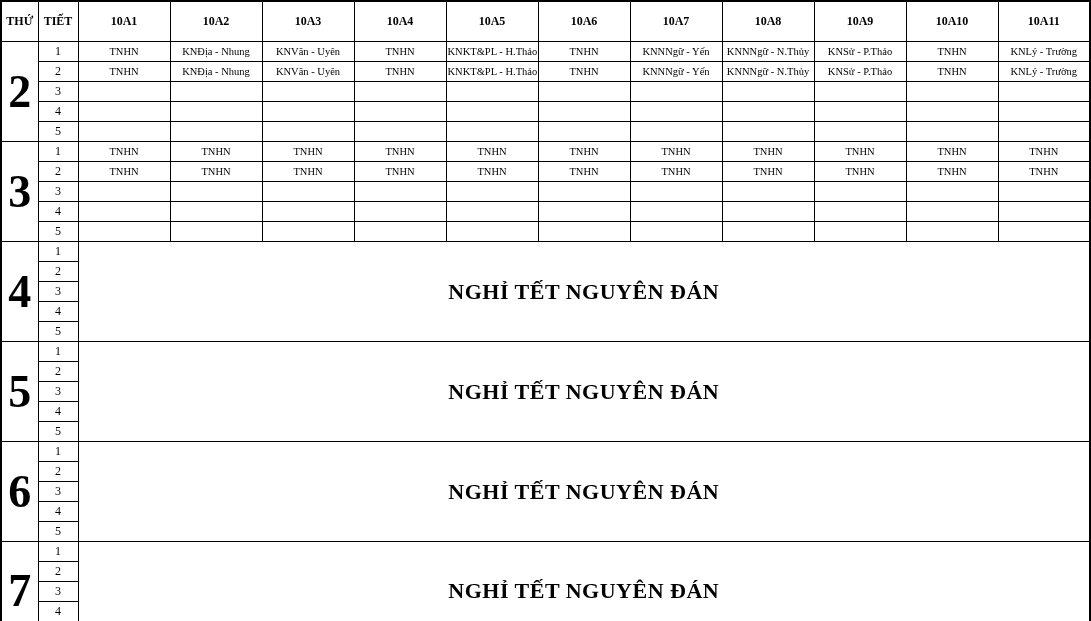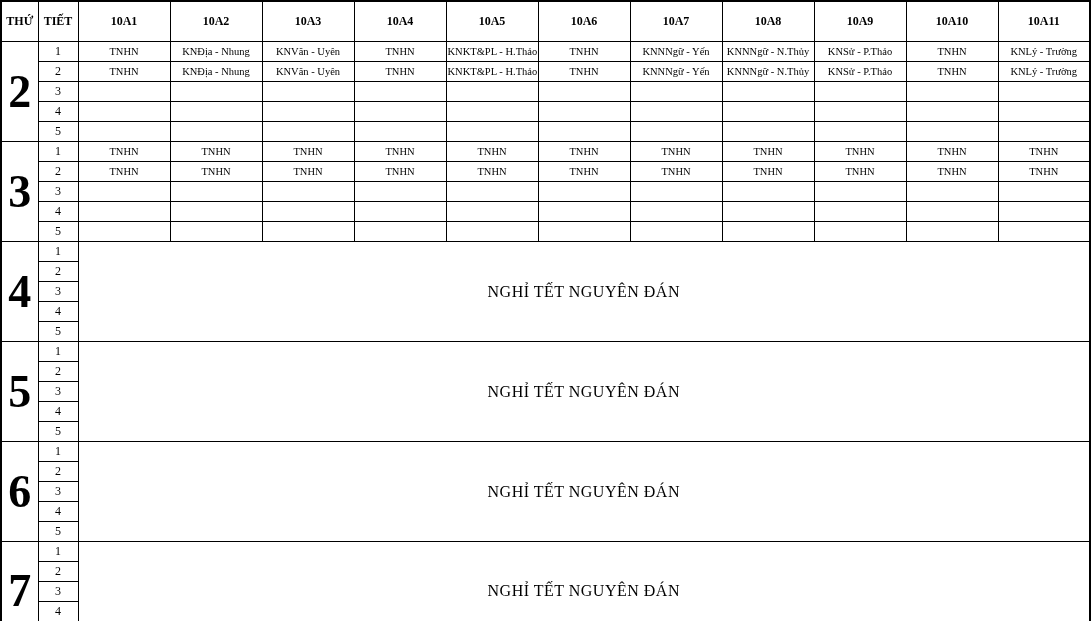--- a/index.html
+++ b/index.html
@@ -51,22 +51,22 @@
   tr.group-start td { border-top: 1px solid #000; }
   td.day-cell {
     font-size: 46px;
     font-weight: bold;
     line-height: 1;
     border: 1px solid #000;
     font-family: "Liberation Serif", "DejaVu Serif", serif;
   }
   td.holiday-cell { border: 1px solid #000; }
   td.holiday-cell .holiday-text {
-    font-size: 16px;
-    font-weight: normal;
+    font-size: 22px;
+    font-weight: bold;
     letter-spacing: 0.5px;
   }
 </style>
 </head>
 <body>
 
 <table class="timetable">
   <colgroup>
     <col class="col-day">
     <col class="col-period">

